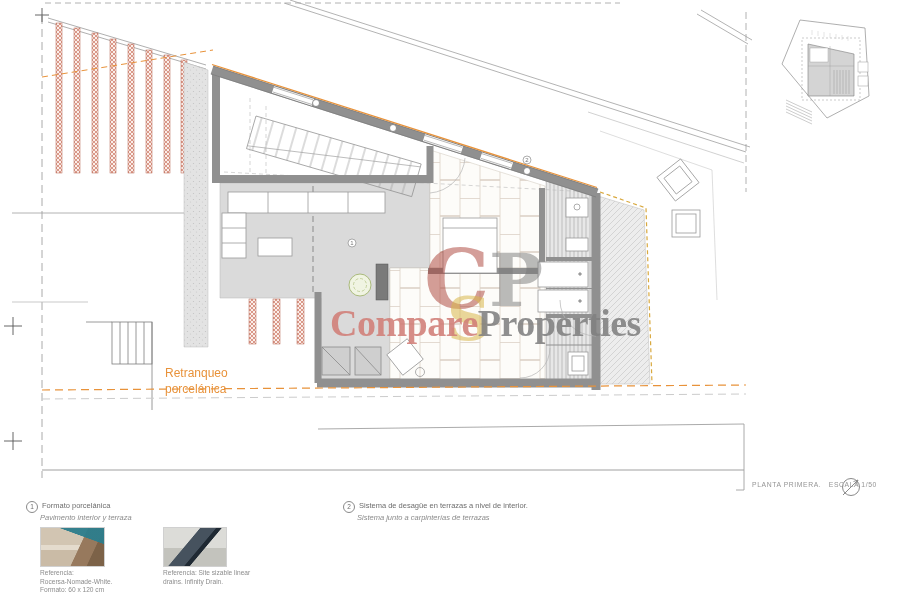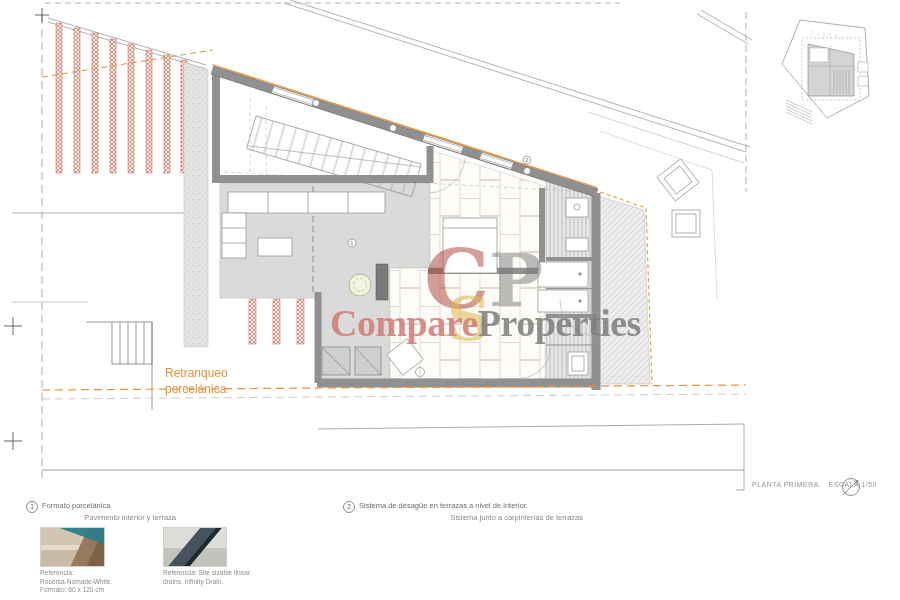--- a/index.html
+++ b/index.html
@@ -18,21 +18,21 @@
   .wm-mono{position:absolute;font-family:"DejaVu Serif",serif;font-weight:bold;}
   .wm-c{left:424px;top:228px;font-size:82px;color:rgba(169,62,52,.5);}
   .wm-p{left:489px;top:236px;font-size:72px;color:rgba(120,120,120,.5);}
   .wm-s{left:447px;top:282px;font-size:60px;color:rgba(217,182,74,.55);}
   
   .setback{left:165px;top:365px;font-size:12px;color:#e8923a;line-height:1.35;}
   
   .sheet{left:752px;top:481px;font-size:6.8px;color:#949494;letter-spacing:.6px;white-space:nowrap;}
   
   .leg-head{font-size:7.5px;color:#6d6d6d;}
-  .leg-head .t2{color:#8a8a8a;text-align:right;}
+  .leg-head .t2{font-style:italic;color:#8a8a8a;}
   .leg-num{display:inline-block;width:10px;height:10px;border:.8px solid #8a8a8a;border-radius:50%;
            font-size:6.5px;line-height:10px;text-align:center;color:#6d6d6d;vertical-align:top;margin-right:4px;}
   .leg-cap{font-size:6.6px;color:#8d8d8d;line-height:1.3;}
   .photo{position:absolute;border:1px solid #d0d0d0;}
   .photo1{left:40px;top:527px;width:63px;height:38px;
     background:
       linear-gradient(200deg, rgba(44,125,140,.95) 0 26%, rgba(44,125,140,0) 27%),
       linear-gradient(115deg, rgba(0,0,0,0) 58%, #97795d 59% 78%, #7c6248 79%),
       linear-gradient(#d2c5b2 0 44%, #e4dbcd 45% 58%, #cabba6 59%);}
   .photo2{left:163px;top:527px;width:62px;height:38px;

